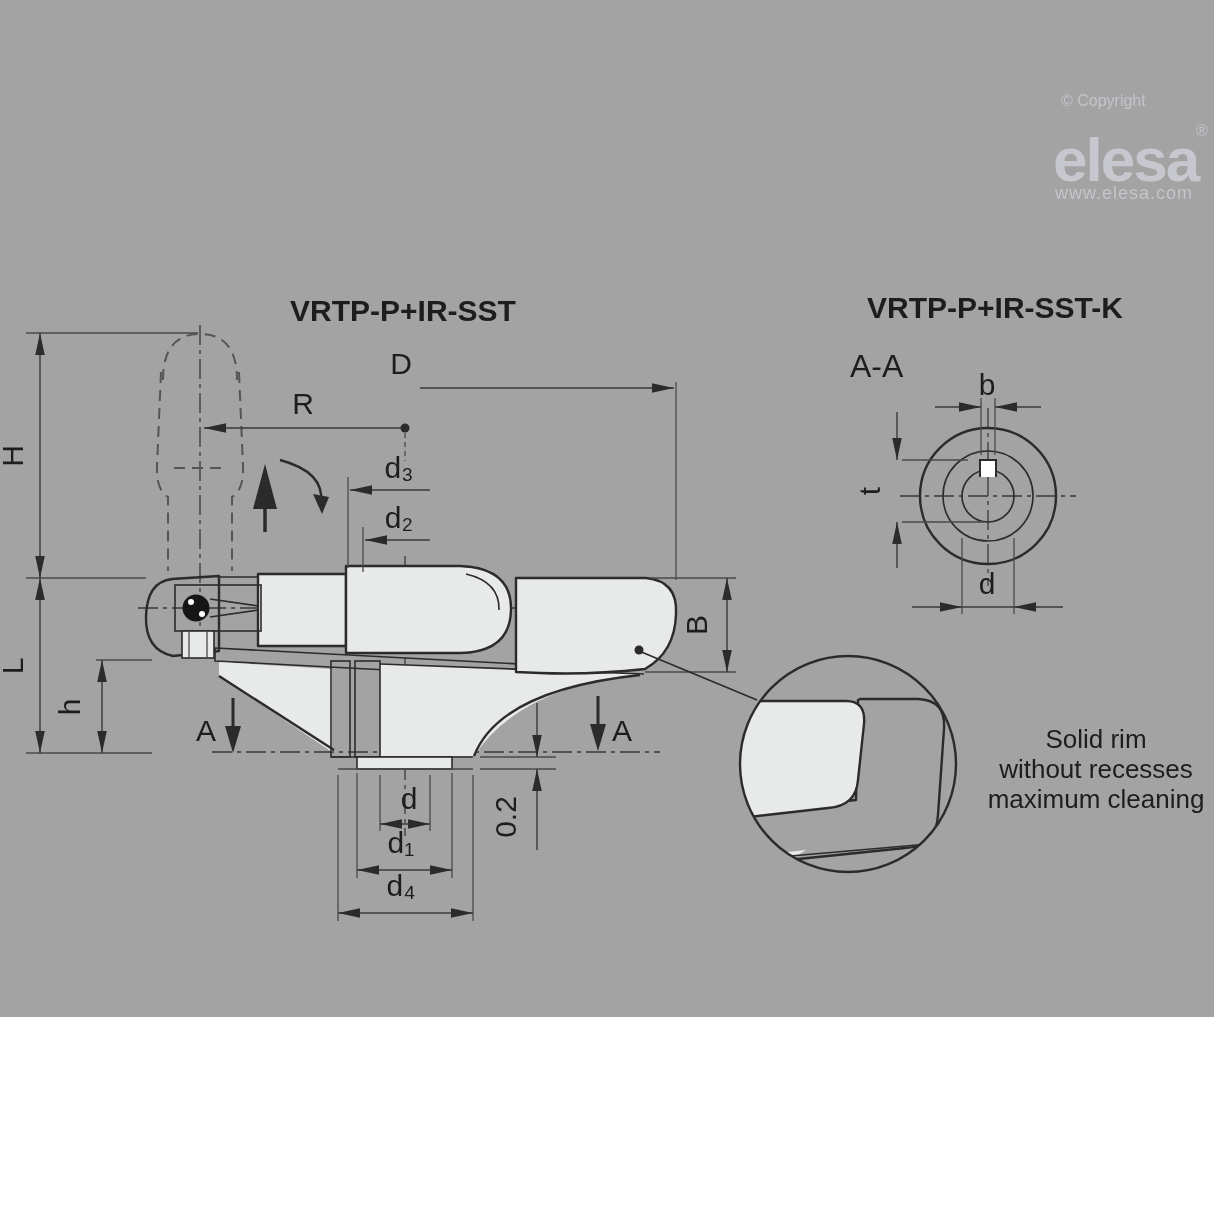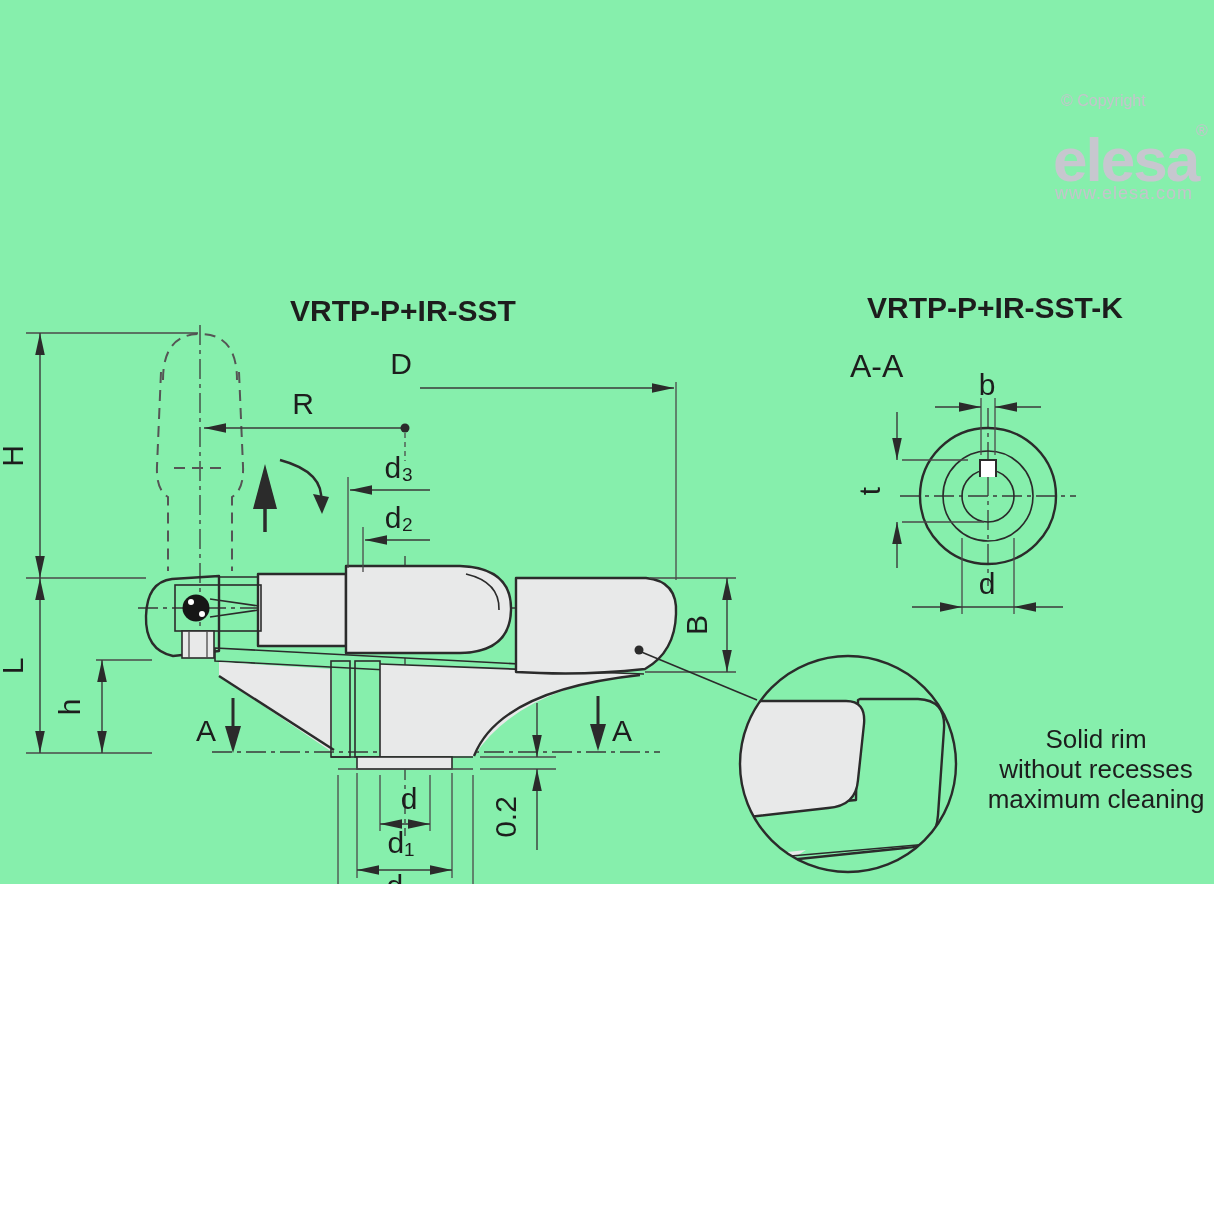--- a/index.html
+++ b/index.html
@@ -1,16 +1,16 @@
 <!DOCTYPE html>
 <html><head>
 <meta charset="utf-8">
 <style>
   html,body{margin:0;padding:0;background:#ffffff;}
-  .stage{width:1214px;height:884px;position:relative;background:#86efac;overflow:hidden;
+  .stage{width:1214px;height:1017px;position:relative;background:#a3a3a3;overflow:hidden;
          font-family:"Liberation Sans", sans-serif;}
   svg{position:absolute;left:0;top:0;}
   text{fill:#1d1d1d;font-family:"Liberation Sans", sans-serif;}
   .ttl{font-size:30px;font-weight:bold;}
   .lbl{font-size:30px;}
   .sec{font-size:32px;}
   .note{font-size:26px;}
   .logo-big{font-size:62px;font-weight:bold;fill:#c7c7cf;letter-spacing:-2px;}
   .logo-sm{font-size:16px;fill:#c4c4cb;}
   .logo-web{font-size:18px;fill:#c4c4cb;letter-spacing:1px;}

